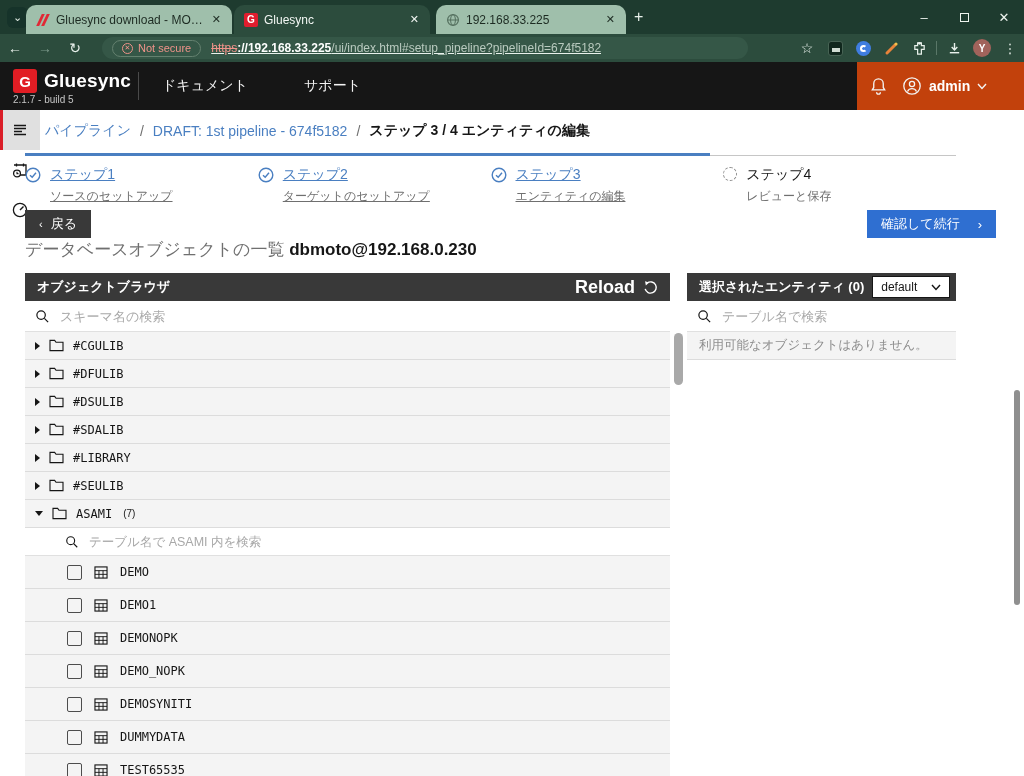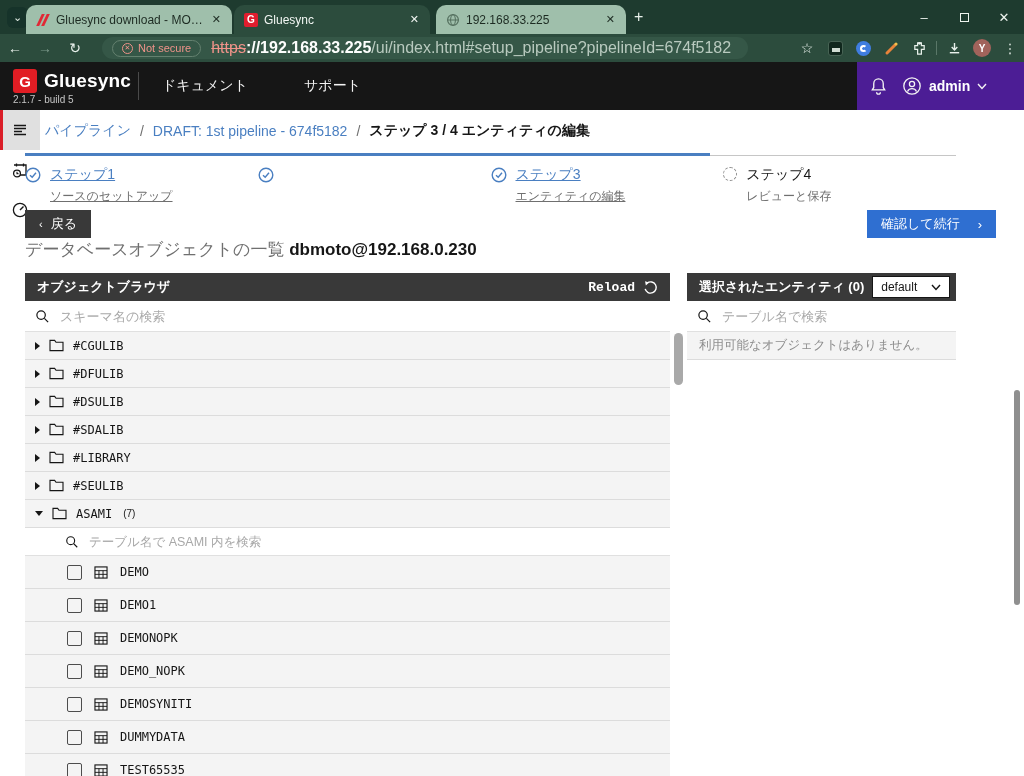--- a/index.html
+++ b/index.html
@@ -33,21 +33,21 @@
   .toolbar { position:absolute; left:0; top:34px; width:1024px; height:28px; background:#2c4c3d;
     display:flex; align-items:center; color:#e9f1ec; }
   .nav-ico { width:30px; text-align:center; font-size:14px; }
   .nav-fwd { color:#7d9a8b; }
   .omnibox { position:absolute; left:102px; top:3px; width:646px; height:22px; background:#355747;
     border-radius:11px; display:flex; align-items:center; padding:0 10px; }
   .sec-chip { display:flex; align-items:center; gap:5px; border:1px solid #64816f; border-radius:10px;
     height:17px; padding:0 9px; color:#f0938a; font-size:11px; margin-right:10px; white-space:nowrap; }
   .sec-chip .x-ico { width:11px; height:11px; border-radius:50%; border:1px solid #f0938a; font-size:7px;
     display:flex; align-items:center; justify-content:center; }
-  .url { font-size:16px; white-space:nowrap; overflow:hidden; }
+  .url { font-size:12px; white-space:nowrap; overflow:hidden;text-decoration:underline; }
   .url .scheme { color:#f0938a; text-decoration:line-through; }
   .url .host { color:#fdfefd; font-weight:bold; }
   .url .rest { color:#b9cabf; }
   .tb-right { position:absolute; right:0; top:0; height:28px; display:flex; align-items:center; gap:0; }
   .tb-ic { width:28px; display:flex; align-items:center; justify-content:center; }
   .star { font-size:14px; color:#e9f1ec; }
   .ext-tile { width:15px; height:15px; border-radius:3px; background:#10271d; border:1px solid #476354; position:relative; }
   .ext-tile i { position:absolute; left:3px; bottom:3px; width:8px; height:4px; background:#cfdcd2; }
   .blue-dot { width:15px; height:15px; border-radius:50%; background:#3f7de0; position:relative; }
   .blue-dot i { position:absolute; left:4px; top:4px; width:7px; height:7px; border-radius:50%; border:2px solid #fff; border-right-color:transparent; }
@@ -60,21 +60,21 @@
   .app-header { position:absolute; left:0; top:62px; width:1024px; height:48px; background:#161616; color:#fff; }
   .brand-wrap { position:absolute; left:13px; top:7px; }
   .brand-row { display:flex; align-items:center; gap:7px; }
   .logo-sq { width:24px; height:24px; background:#e11d24; border-radius:3px; color:#fff; font-weight:bold; font-size:15px;
     display:flex; align-items:center; justify-content:center; }
   .brand { font-size:19px; font-weight:bold; letter-spacing:.2px; }
   .version { font-size:10px; color:#c6c6c6; margin-top:1px; }
   .hdr-div { position:absolute; left:138px; top:10px; width:1px; height:28px; background:#4a4a4a; }
   .hdr-nav { position:absolute; left:162px; top:0; height:48px; display:flex; align-items:center; gap:56px;
     font-size:14px; color:#f4f4f4; }
-  .hdr-right { position:absolute; right:0; top:0; height:48px; width:167px; background:#4c1d95;
+  .hdr-right { position:absolute; right:0; top:0; height:48px; width:167px; background:#c2410c;
     display:flex; align-items:center; padding-left:12px; gap:14px; }
   .user-group { display:flex; align-items:center; gap:7px; font-size:14px; font-weight:bold; }
 
   
   .main { position:absolute; left:0; top:110px; width:1024px; height:666px; background:#fff; overflow:hidden; }
   .side-rail { position:absolute; left:0; top:0; width:40px; height:666px; background:#fff; }
   .rail-item { width:40px; height:40px; display:flex; align-items:center; justify-content:center; position:relative; }
   .rail-item.selected { background:#e0e0e0; }
   .rail-item.selected::before { content:""; position:absolute; left:0; top:0; width:3px; height:40px; background:#da1e28; }
 
@@ -104,21 +104,21 @@
   .page-heading { position:absolute; left:25px; top:128px; font-size:17px; color:#6f6f6f; }
   .page-heading b { color:#161616; font-weight:bold; }
 
   .panels { position:absolute; left:25px; top:163px; width:931px; display:flex; gap:17px; align-items:flex-start; }
   .panel-left { width:645px; position:relative; }
   .panel-right { width:269px; }
 
   .panel-head { height:28px; background:#393939; color:#fff; display:flex; align-items:center;
     padding:0 12px; font-size:13px; font-weight:bold; }
   .panel-head .spacer { flex:1; }
-  .reload-wrap { display:flex; align-items:center; gap:8px; font-weight:bold; font-size:13px;font-family:Liberation Mono, monospace; }
+  .reload-wrap { display:flex; align-items:center; gap:8px; font-weight:bold; font-size:18px; }
 
   .search-row { height:31px; background:#fff; border-bottom:1px solid #e0e0e0; display:flex; align-items:center;
     padding:0 10px; gap:10px; }
   .search-row input { border:none; outline:none; background:transparent; font-size:13px; flex:1;
     font-family:inherit; color:#161616; }
   .search-row input::placeholder { color:#a8a8a8; }
 
   .tree { position:relative; }
   .tree-row { height:28px; background:#f4f4f4; border-bottom:1px solid #dcdcdc; display:flex; align-items:center;
     padding:0 10px; gap:9px; }
@@ -315,20 +315,24 @@
       <span>
           <a class="step-title">ステップ1</a>
       <a class="step-sub">ソースのセットアップ</a>
         </span>
     </div>
     <div class="step">
       <svg class="step-ic" width="16" height="16" viewBox="0 0 16 16">
         <circle cx="8" cy="8" r="6.8" fill="none" stroke="#4a7fc1" stroke-width="1.4"></circle>
         <path d="M5 8.2 L7.2 10.3 L11 5.8" fill="none" stroke="#4a7fc1" stroke-width="1.4"></path>
       </svg>
+      <span>
+          <a class="step-title">ステップ2</a>
+      <a class="step-sub">ターゲットのセットアップ</a>
+        </span>
     </div>
     <div class="step">
       <svg class="step-ic" width="16" height="16" viewBox="0 0 16 16">
         <circle cx="8" cy="8" r="6.8" fill="none" stroke="#4a7fc1" stroke-width="1.4"></circle>
         <path d="M5 8.2 L7.2 10.3 L11 5.8" fill="none" stroke="#4a7fc1" stroke-width="1.4"></path>
       </svg>
       <span>
           <a class="step-title">ステップ3</a>
       <a class="step-sub">エンティティの編集</a>
         </span>

